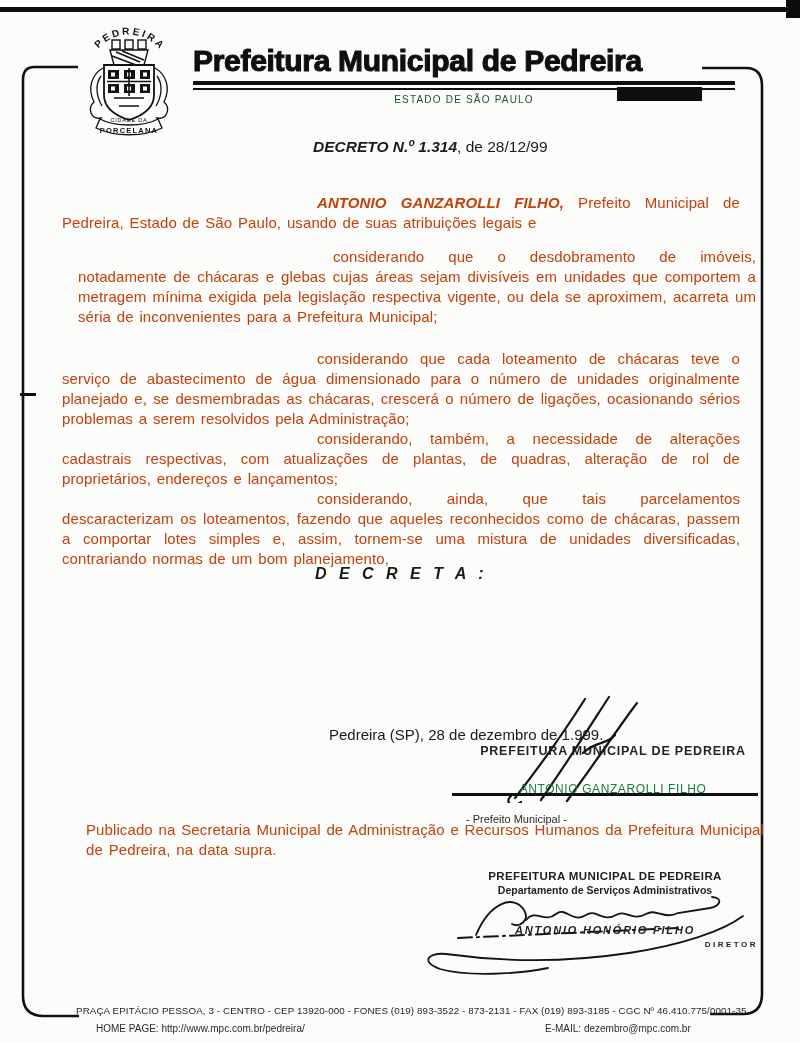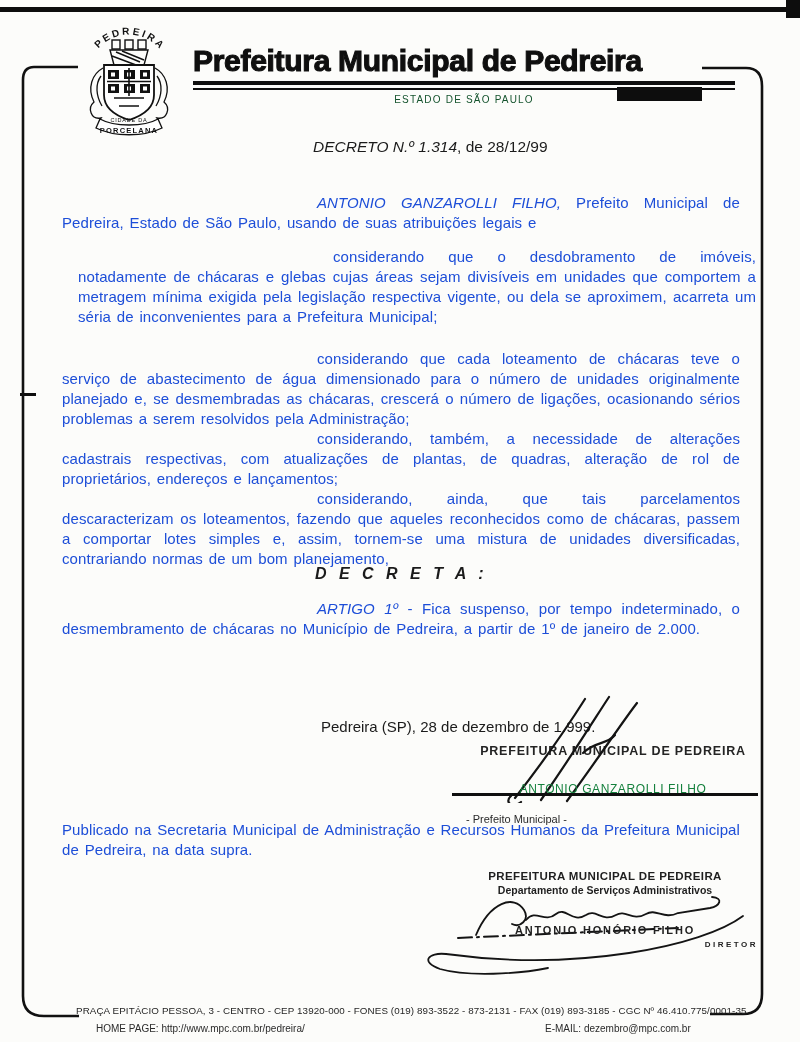--- a/index.html
+++ b/index.html
@@ -19,48 +19,48 @@
   .emblem{position:absolute;left:74px;top:18px;width:110px;height:122px;}
   .title-block{position:absolute;left:193px;top:44px;width:542px;}
   .page-title{
     margin:0;font-size:30px;font-weight:bold;letter-spacing:-0.3px;
     color:#0f0f0f;-webkit-text-stroke:1.1px #0f0f0f;white-space:nowrap;
   }
   .rule1{margin-top:3px;height:4px;background:#0f0f0f;}
   .rule2{margin-top:3px;height:2px;background:#0f0f0f;}
   .subtitle{margin-top:4px;text-align:center;font-size:10px;letter-spacing:1.2px;color:#14532d;}
   .decree-heading{position:absolute;left:313px;top:138px;font-size:15.5px;white-space:nowrap;}
-  .bi{font-weight:normal;font-style:italic;}
+  .bi{font-weight:bold;font-style:italic;}
   
   .bp{position:absolute;left:62px;width:678px;text-align:justify;
-      font-size:15px;line-height:20px;letter-spacing:0.1px;word-spacing:1.5px;color:#1d4ed8;margin:0;}
+      font-size:15px;line-height:20px;letter-spacing:0.1px;word-spacing:1.5px;color:#c2410c;margin:0;}
   .indent{text-indent:255px;}
   .p-preamble{top:193px;}
   .p-cons0{top:247px;margin-left:16px;}
   .p-cons1{top:349px;}
   .p-cons2{top:429px;}
   .p-cons3{top:489px;}
   .decreta{position:absolute;left:315px;top:565px;font-size:16px;font-weight:bold;font-style:italic;letter-spacing:4px;margin:0;}
   .p-art0{top:599px;}
   .p-art1{top:667px;}
-  .dateline{position:absolute;left:317px;top:714px;font-size:15px;margin:4px;}
+  .dateline{position:absolute;left:317px;top:714px;font-size:15px;margin:12px;}
   
   .stamp1{position:absolute;left:466px;top:744px;width:294px;text-align:center;
           font-size:12.5px;font-weight:bold;letter-spacing:0.8px;white-space:nowrap;color:#242424;}
   .sig1{position:absolute;left:495px;top:693px;width:210px;height:110px;}
   .sig-rule{position:absolute;left:452px;top:793px;width:306px;height:3px;background:#0f0f0f;}
   .sig1-name{position:absolute;left:466px;top:782px;width:294px;text-align:center;font-size:12px;letter-spacing:0.6px;color:#15803d;}
   .sig1-role{position:absolute;left:466px;top:813px;width:294px;text-align:left;font-size:11px;color:#2a2a2a;}
-  .pub-note{top:820px;}
+  .pub-note{top:820px;margin-left:24px;}
   .stamp2{position:absolute;left:452px;top:870px;width:306px;text-align:center;color:#1f1f1f;}
   .stamp2-l1{font-size:11.5px;font-weight:bold;letter-spacing:0.4px;white-space:nowrap;}
   .stamp2-l2{font-size:10.5px;font-weight:bold;margin-top:2px;white-space:nowrap;}
   .sig2{position:absolute;left:398px;top:880px;width:372px;height:100px;}
   .sig2-name{position:absolute;left:452px;top:924px;width:306px;text-align:center;
-             font-size:11px;font-weight:bold;letter-spacing:1.8px;white-space:nowrap;color:#222;}
+             font-size:11px;font-weight:bold;letter-spacing:1.8px;white-space:nowrap;color:#222;font-style:italic;}
   .sig2-role{position:absolute;left:452px;top:940px;width:306px;text-align:right;
              font-size:8px;font-weight:bold;letter-spacing:2.5px;color:#222;}
   
   .footer-line1{position:absolute;left:76px;top:1005px;width:640px;text-align:right;
                 font-size:9.8px;letter-spacing:0.1px;white-space:nowrap;color:#262626;}
   .footer-home{position:absolute;left:96px;top:1023px;font-size:10px;color:#2b2b2b;white-space:nowrap;}
   .footer-email{position:absolute;left:545px;top:1023px;font-size:10px;color:#2b2b2b;white-space:nowrap;}
 </style>
 </head>
 <body>
@@ -143,23 +143,20 @@
     <span class="bi">ANTONIO GANZAROLLI FILHO,</span><span> Prefeito Municipal de Pedreira, Estado de São Paulo, usando de suas atribuições legais e</span>
   </p>
 
   <p class="bp indent p-cons0">considerando que o desdobramento de imóveis, notadamente de chácaras e glebas cujas áreas sejam divisíveis em unidades que comportem a metragem mínima exigida pela legislação respectiva vigente, ou dela se aproximem, acarreta um séria de inconvenientes para a Prefeitura Municipal;</p>
   <p class="bp indent p-cons1">considerando que cada loteamento de chácaras teve o serviço de abastecimento de água dimensionado para o número de unidades originalmente planejado e, se desmembradas as chácaras, crescerá o número de ligações, ocasionando sérios problemas a serem resolvidos pela Administração;</p>
   <p class="bp indent p-cons2">considerando, também, a necessidade de alterações cadastrais respectivas, com atualizações de plantas, de quadras, alteração de rol de proprietários, endereços e lançamentos;</p>
   <p class="bp indent p-cons3">considerando, ainda, que tais parcelamentos descaracterizam os loteamentos, fazendo que aqueles reconhecidos como de chácaras, passem a comportar lotes simples e, assim, tornem-se uma mistura de unidades diversificadas, contrariando normas de um bom planejamento,</p>
 
   <p class="decreta">D E C R E T A :</p>
 
-  <p class="bp indent p-art0">
-    <span class="bi">ARTIGO 1º</span><span> - Fica suspenso, por tempo indeterminado, o desmembramento de chácaras no Município de Pedreira, a partir de 1º de janeiro de 2.000.</span>
-  </p>
 
   <p class="dateline">Pedreira (SP), 28 de dezembro de 1.999.</p>
 
   <div class="stamp1">PREFEITURA MUNICIPAL DE PEDREIRA</div>
   <svg class="sig1" viewBox="0 0 210 110">
     <g fill="none" stroke="#141414" stroke-width="2.2" stroke-linecap="round">
       <path d="M20 105 C55 60 78 25 90 6"></path>
       <path d="M46 107 C82 55 102 22 114 4"></path>
       <path d="M72 108 C107 60 128 28 142 10"></path>
       <path d="M16 103 c-7 6 1 13 10 6"></path>

